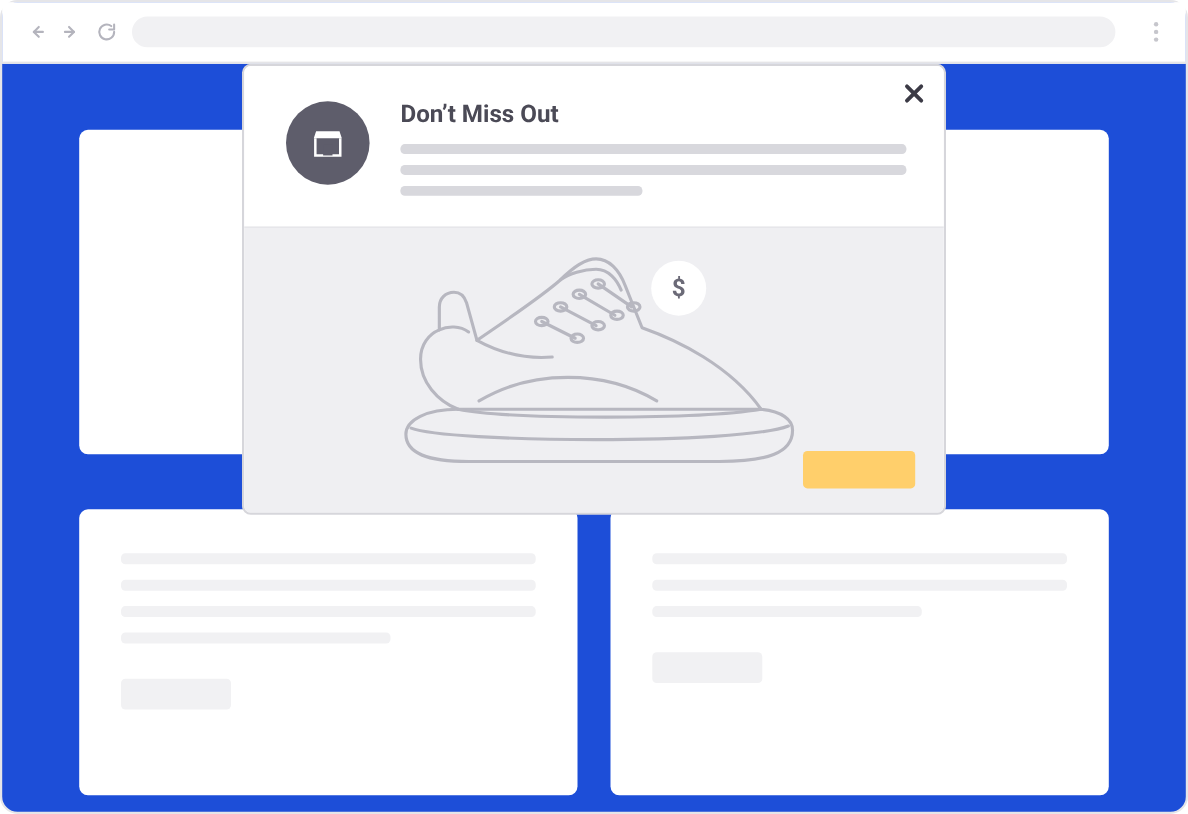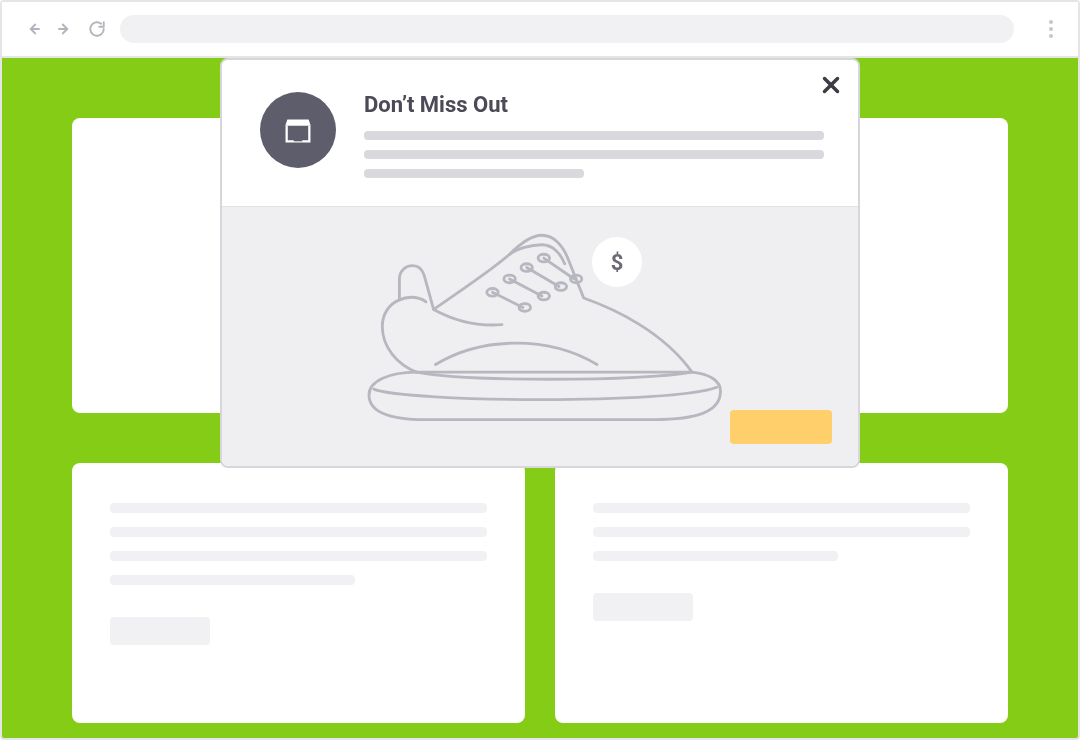--- a/index.html
+++ b/index.html
@@ -12,22 +12,22 @@
       background: #ffffff;
       width: 1080px;
       height: 740px;
       overflow: hidden;
     }
     
     .browser-frame {
       width: 1080px;
       height: 740px;
       border: 2px solid #e5e5e8;
-      border-radius: 4px;
-      background: #84cc16;
+      border-radius: 16px;
+      background: #1d4ed8;
       display: flex;
       flex-direction: column;
     }
     .toolbar {
       height: 56px;
       background: #ffffff;
       border-bottom: 2px solid #e5e5e8;
       display: flex;
       align-items: center;
       padding: 0 18px 0 22px;

